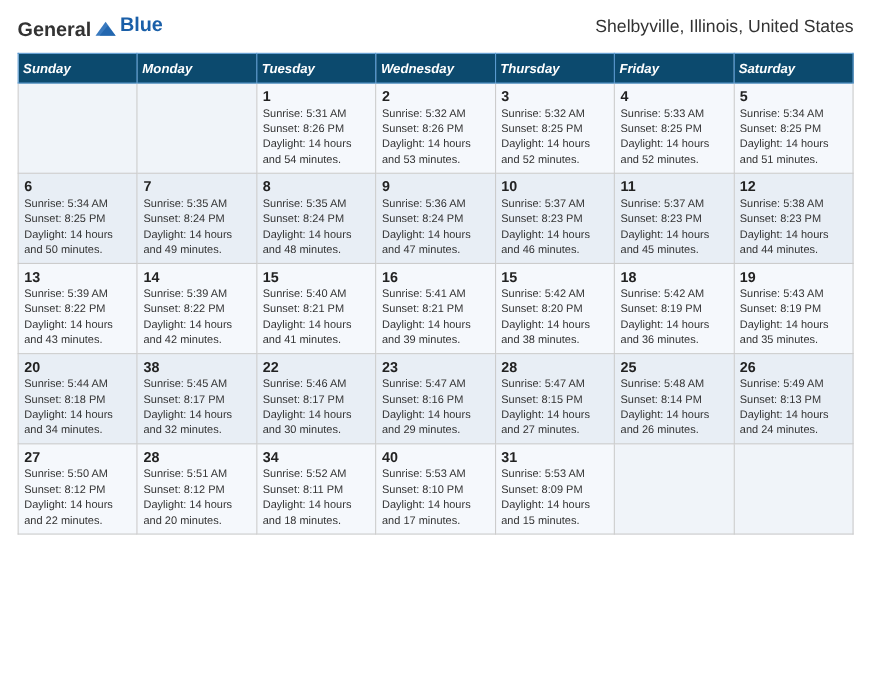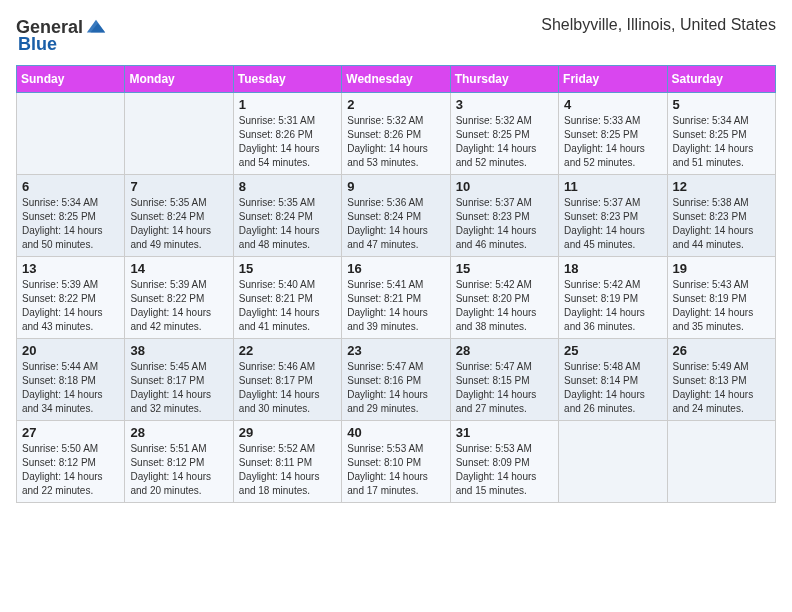--- a/index.html
+++ b/index.html
@@ -48,27 +48,28 @@
     .location {
       font-size: 16px;
       color: #333;
     }
     .calendar {
       width: 100%;
       border-collapse: collapse;
       border: 1px solid #ccc;
     }
     .calendar th {
-      background: #d946ef;
+      background: #0c4a6e;
       color: #fff;
       font-size: 12px;
       font-weight: bold;
       padding: 6px 4px;
       text-align: left;
       border: 1px solid #5a9ad0;
+      font-style: italic;
     }
     .calendar td {
       vertical-align: top;
       border: 1px solid #ccc;
       padding: 4px 5px;
       font-size: 10.5px;
       color: #333;
       width: 108px;
       min-height: 80px;
       background: #fff;
@@ -93,21 +94,21 @@
     }
     .empty-cell {
       background: #f0f4f9 !important;
     }
   </style>
 </head>
 <body>
 
 <div class="header">
   <div class="logo">
-    <div style="display:flex;flex-direction:column;align-items:center;">
+    <div style="display:flex;flex-direction:row;align-items:center;">
       <div style="display:flex;align-items:center;">
         <span class="logo-text-general">General</span>
         <svg class="logo-icon" viewBox="0 0 24 24" xmlns="http://www.w3.org/2000/svg">
           <polygon points="2,18 12,4 22,18" fill="#3a7abf"></polygon>
           <polygon points="6,18 14,8 22,18" fill="#1a5fa8" opacity="0.7"></polygon>
         </svg>
       </div>
       <span class="logo-text-blue" style="margin-top:-4px;align-self:flex-start;margin-left:2px;">Blue</span>
     </div>
   </div>
@@ -246,21 +247,21 @@
       <tr>
         <td>
           <span class="day-num">27</span>
           <div class="cell-content">Sunrise: 5:50 AM<br>Sunset: 8:12 PM<br>Daylight: 14 hours and 22 minutes.</div>
         </td>
         <td>
           <span class="day-num">28</span>
           <div class="cell-content">Sunrise: 5:51 AM<br>Sunset: 8:12 PM<br>Daylight: 14 hours and 20 minutes.</div>
         </td>
         <td>
-          <span class="day-num">29</span>
+          <span class="day-num">34</span>
           <div class="cell-content">Sunrise: 5:52 AM<br>Sunset: 8:11 PM<br>Daylight: 14 hours and 18 minutes.</div>
         </td>
         <td>
           <span class="day-num">40</span>
           <div class="cell-content">Sunrise: 5:53 AM<br>Sunset: 8:10 PM<br>Daylight: 14 hours and 17 minutes.</div>
         </td>
         <td>
           <span class="day-num">31</span>
           <div class="cell-content">Sunrise: 5:53 AM<br>Sunset: 8:09 PM<br>Daylight: 14 hours and 15 minutes.</div>
         </td>

